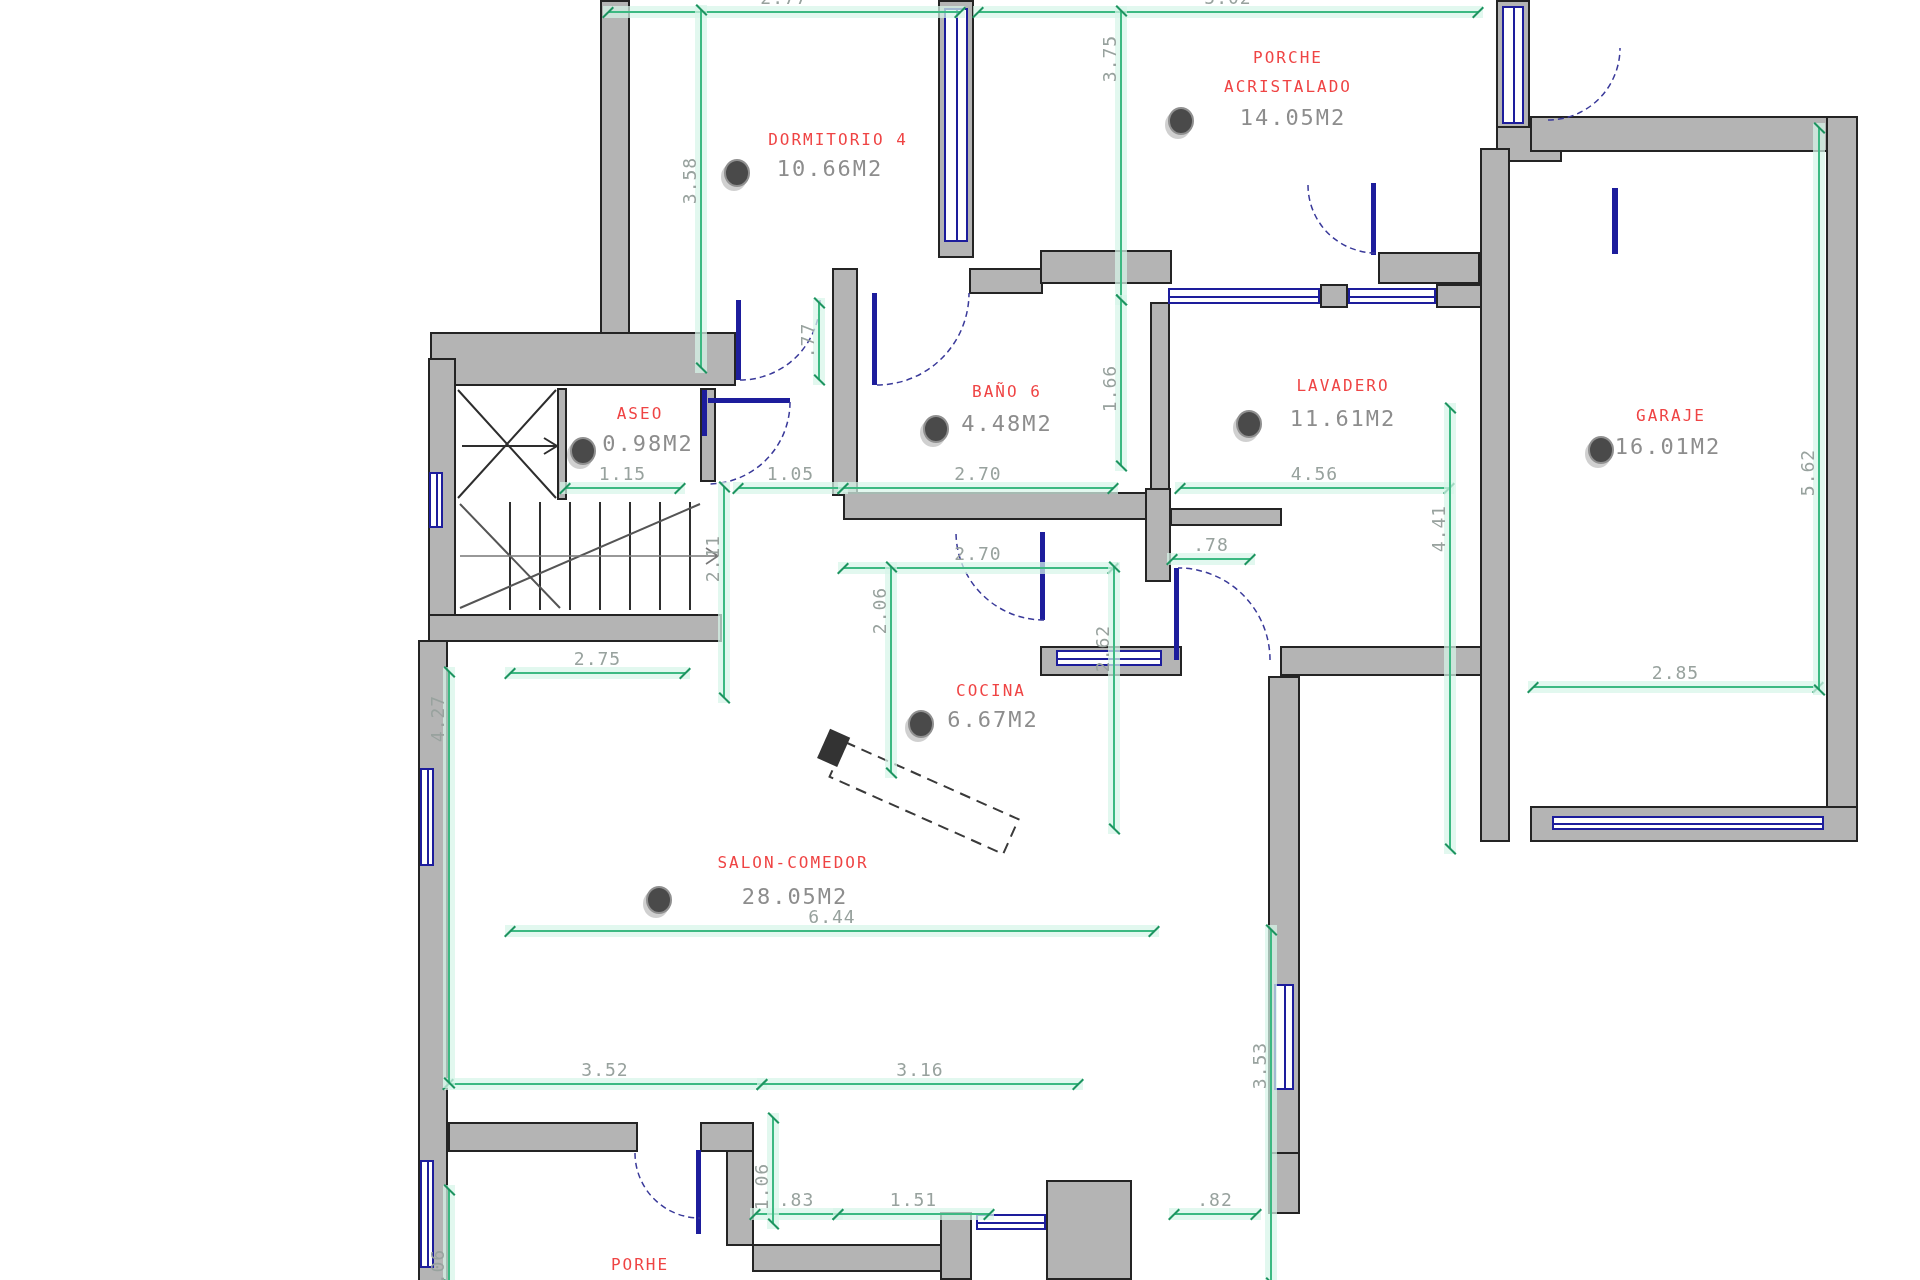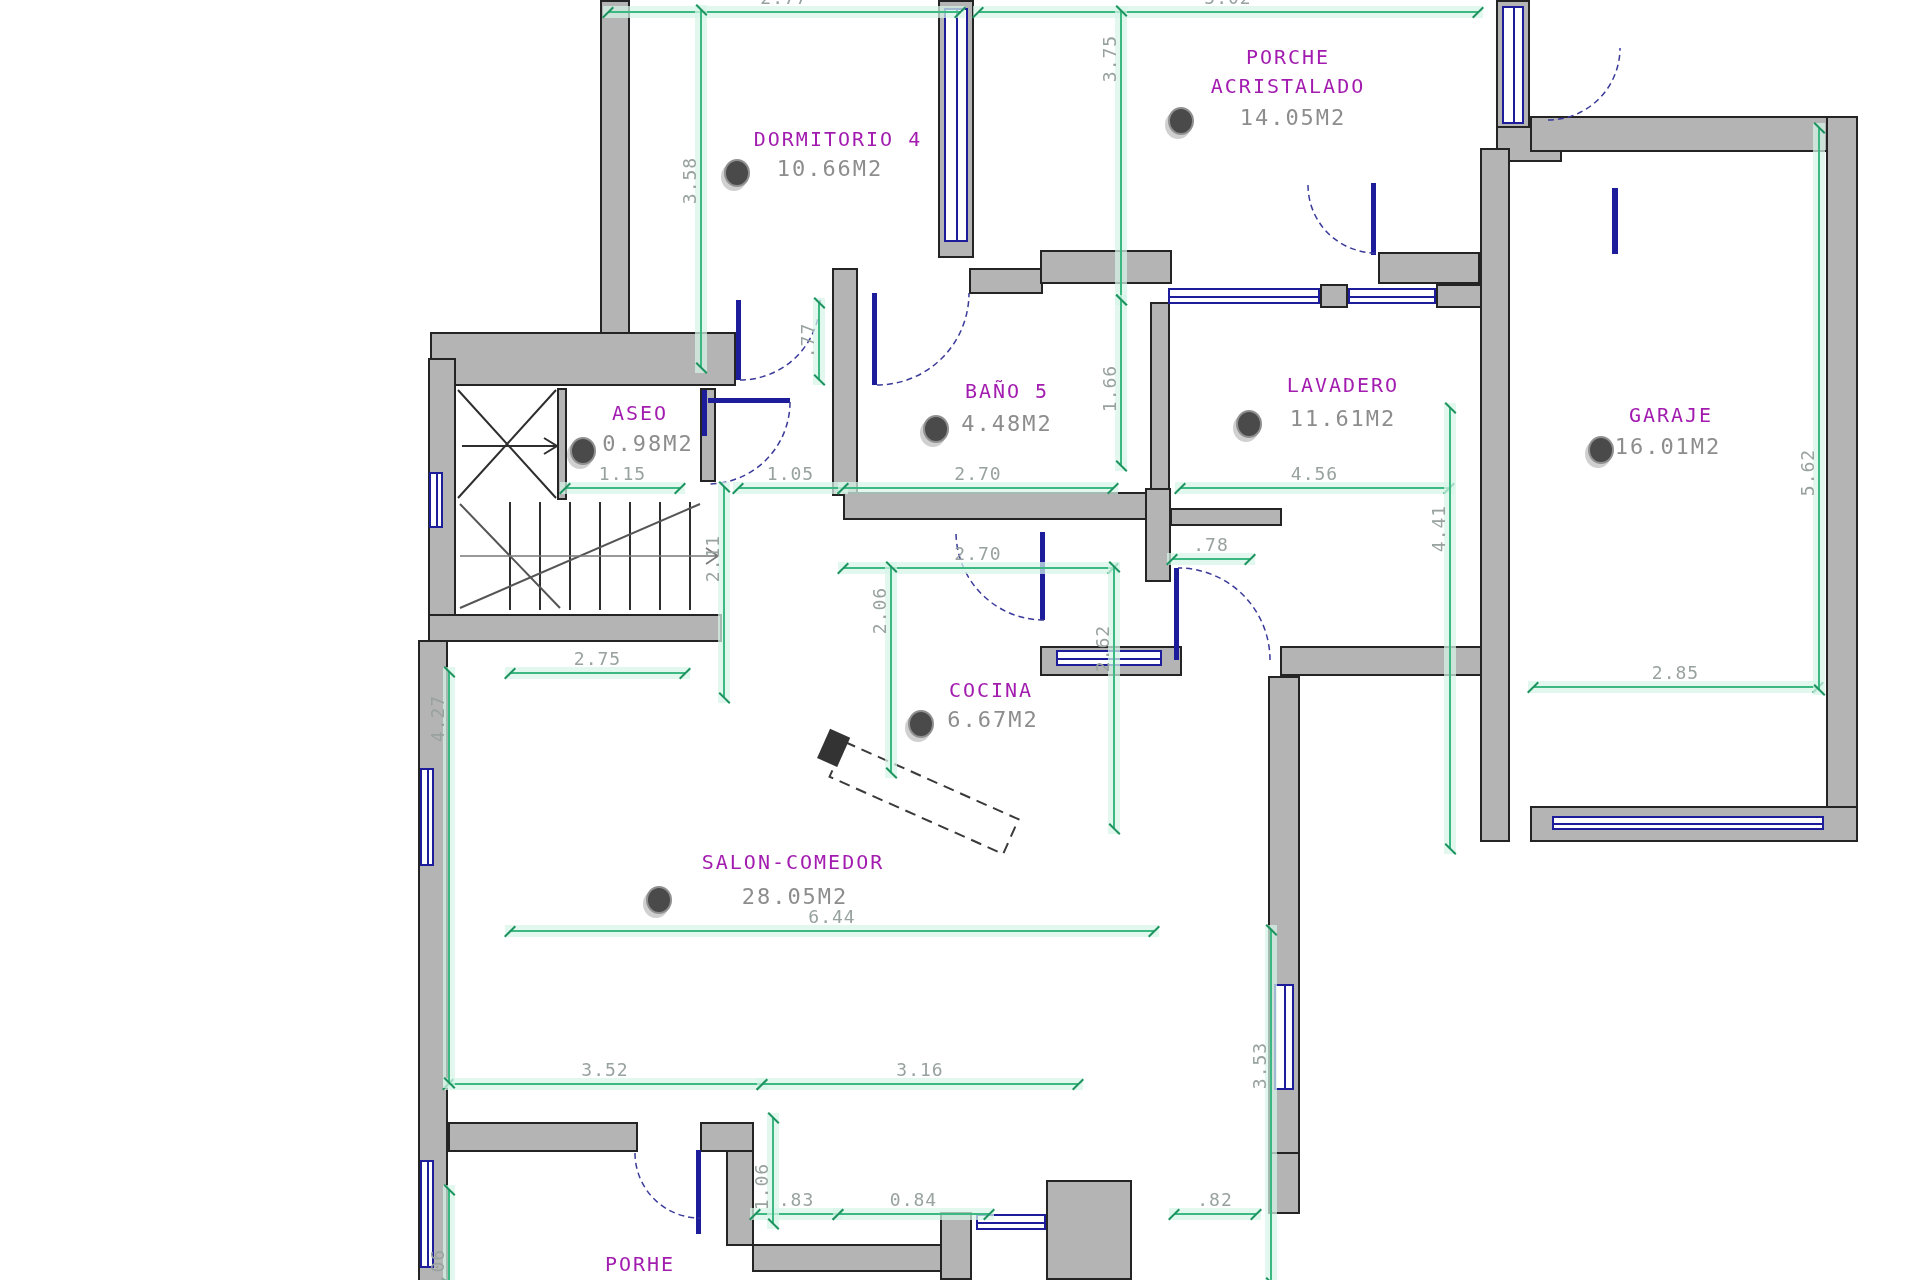--- a/index.html
+++ b/index.html
@@ -15,21 +15,21 @@
   .dim.v{width:2px;}
   .dim.h::before,.dim.h::after{content:"";position:absolute;top:-6px;width:2px;height:15px;
         background:#1d9460;transform:rotate(45deg);}
   .dim.h::before{left:-1px;} .dim.h::after{right:-1px;}
   .dim.v::before,.dim.v::after{content:"";position:absolute;left:-6px;width:15px;height:2px;
         background:#1d9460;transform:rotate(45deg);}
   .dim.v::before{top:-1px;} .dim.v::after{bottom:-1px;}
   .dlab{position:absolute;font-size:18px;color:#98a29e;letter-spacing:1px;white-space:nowrap;}
   .dim.h .dlab{top:-24px;left:50%;transform:translateX(-50%);}
   .dim.v .dlab{left:-11px;transform:translateX(-50%) rotate(-90deg);}
-  .rname{position:absolute;font-size:20px;color:#a21caf;letter-spacing:2px;white-space:nowrap;
+  .rname{position:absolute;font-size:16px;color:#ef4444;letter-spacing:2px;white-space:nowrap;
         transform:translate(-50%,-50%);}
   .rarea{position:absolute;font-size:22px;color:#8d8d8d;letter-spacing:2px;white-space:nowrap;
         transform:translate(-50%,-50%);}
   .marker{position:absolute;width:22px;height:24px;background:#4a4a4a;border:2px solid #909090;
         border-radius:50%;box-shadow:-3px 4px 0 rgba(150,150,150,.45);transform:translate(-50%,-50%);}
   svg.overlay{position:absolute;left:0;top:0;pointer-events:none;}
 </style>
 </head>
 <body>
 
@@ -154,21 +154,21 @@
   <div class="dim h" style="left:448px;top:1083px;width:314px">
       <span class="dlab">3.52</span>
     </div>
   <div class="dim h" style="left:762px;top:1083px;width:316px">
       <span class="dlab">3.16</span>
     </div>
   <div class="dim h" style="left:755px;top:1213px;width:83px">
       <span class="dlab">.83</span>
     </div>
   <div class="dim h" style="left:838px;top:1213px;width:151px">
-      <span class="dlab">0.84</span>
+      <span class="dlab">1.51</span>
     </div>
   <div class="dim h" style="left:1174px;top:1213px;width:82px">
       <span class="dlab">.82</span>
     </div>
 
   <div class="dim v" style="left:700px;top:10px;height:358px">
       <span class="dlab" style="top:160px">3.58</span>
     </div>
   <div class="dim v" style="left:1120px;top:11px;height:289px">
       <span class="dlab" style="top:37px">3.75</span>
@@ -213,21 +213,21 @@
 
   <div class="rname" style="left:1288px;top:57px">PORCHE</div>
   <div class="rname" style="left:1288px;top:86px">ACRISTALADO</div>
   <div class="rarea" style="left:1293px;top:117px">14.05M2</div>
   <div class="marker" style="left:1181px;top:121px"></div>
 
   <div class="rname" style="left:640px;top:413px">ASEO</div>
   <div class="rarea" style="left:648px;top:443px">0.98M2</div>
   <div class="marker" style="left:583px;top:451px"></div>
 
-  <div class="rname" style="left:1007px;top:391px">BAÑO 5</div>
+  <div class="rname" style="left:1007px;top:391px">BAÑO 6</div>
   <div class="rarea" style="left:1007px;top:423px">4.48M2</div>
   <div class="marker" style="left:936px;top:429px"></div>
 
   <div class="rname" style="left:1343px;top:385px">LAVADERO</div>
   <div class="rarea" style="left:1343px;top:418px">11.61M2</div>
   <div class="marker" style="left:1249px;top:424px"></div>
 
   <div class="rname" style="left:1671px;top:415px">GARAJE</div>
   <div class="rarea" style="left:1668px;top:446px">16.01M2</div>
   <div class="marker" style="left:1601px;top:450px"></div>

